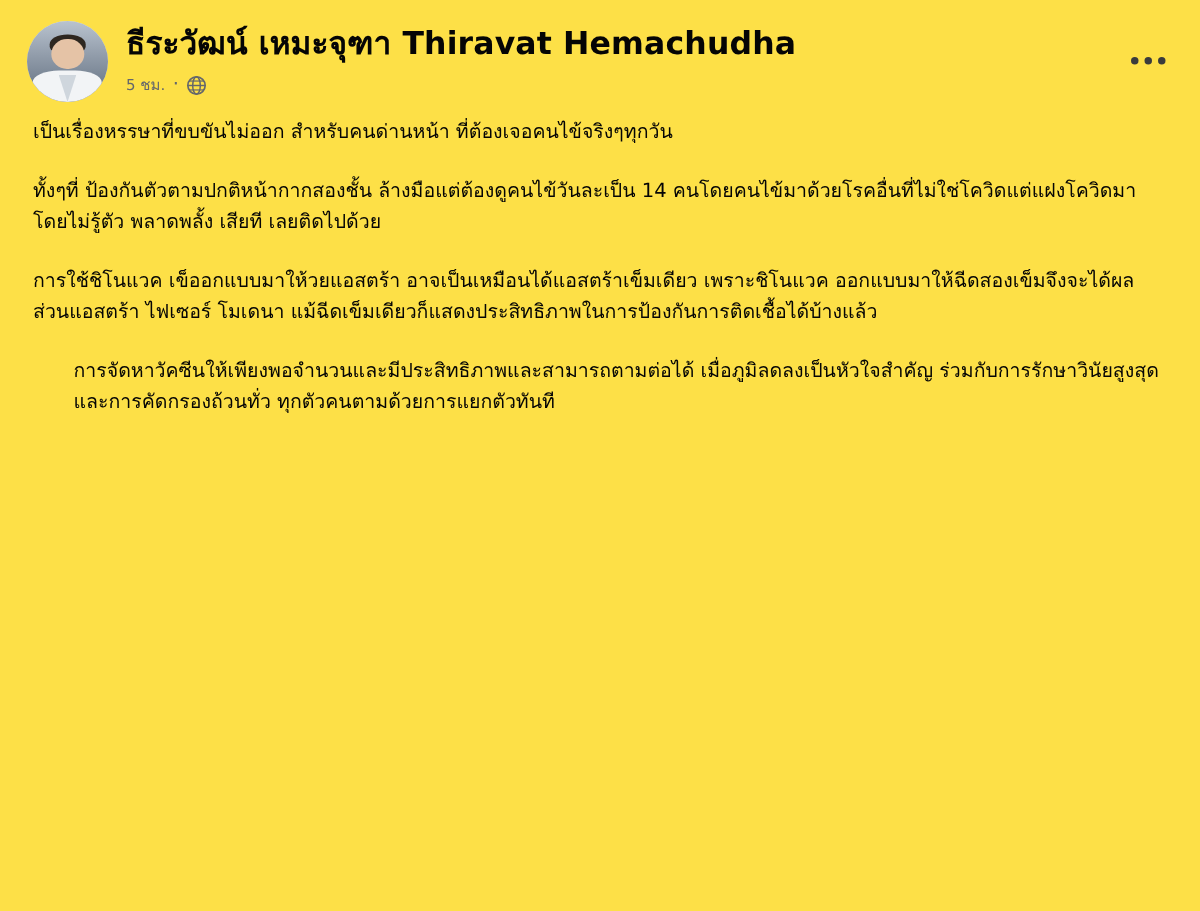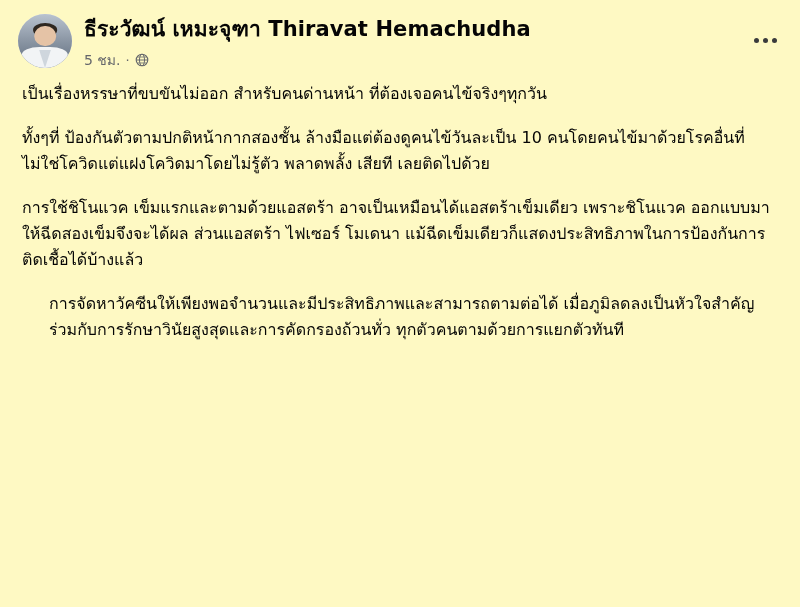--- a/index.html
+++ b/index.html
@@ -9,21 +9,21 @@
   }
   body {
     width: 800px;
     height: 607px;
     font-family: "DejaVu Sans", "Liberation Sans", sans-serif;
     overflow: hidden;
   }
   .post {
     width: 800px;
     height: 607px;
-    background: #fef9c3;
+    background: #fde047;
     box-sizing: border-box;
     padding: 0;
     position: relative;
   }
   .post-header {
     display: flex;
     align-items: flex-start;
     padding: 12px 16px 4px 18px;
     position: relative;
   }
@@ -97,21 +97,21 @@
     letter-spacing: 0.1px;
   }
   .meta-row {
     display: flex;
     align-items: center;
     margin-top: 7px;
     font-size: 15px;
     color: #65676b;
   }
   .timestamp {
-    font-size: 14px;
+    font-size: 10px;
     color: #65676b;
   }
   .meta-dot {
     margin: 0 5px;
     color: #65676b;
     font-size: 13px;
   }
   .globe-icon {
     width: 14px;
     height: 14px;
@@ -135,21 +135,21 @@
     height: 5px;
     border-radius: 50%;
     background: #3a3b3c;
   }
   .post-body {
     padding: 6px 20px 0 22px;
     color: #050505;
   }
   .post-body p {
     margin: 0 0 18px 0;
-    font-size: 16px;
+    font-size: 13px;
     line-height: 1.62;
     font-family: "DejaVu Sans", "Liberation Sans", sans-serif;
     color: #050505;
     word-break: break-word;
   }
   .post-body p:last-child {
     margin-bottom: 0;
     margin-left: 27px;
   }
 </style>
@@ -186,18 +186,18 @@
 
     <div class="menu-button">
       <span class="dot"></span>
       <span class="dot"></span>
       <span class="dot"></span>
     </div>
   </div>
 
   <div class="post-body">
     <p>เป็นเรื่องหรรษาที่ขบขันไม่ออก สำหรับคนด่านหน้า ที่ต้องเจอคนไข้จริงๆทุกวัน</p>
-    <p>ทั้งๆที่ ป้องกันตัวตามปกติหน้ากากสองชั้น ล้างมือแต่ต้องดูคนไข้วันละเป็น 10 คนโดยคนไข้มาด้วยโรคอื่นที่ไม่ใช่โควิดแต่แฝงโควิดมาโดยไม่รู้ตัว พลาดพลั้ง เสียที เลยติดไปด้วย</p>
-    <p>การใช้ชิโนแวค เข็มแรกและตามด้วยแอสตร้า อาจเป็นเหมือนได้แอสตร้าเข็มเดียว เพราะชิโนแวค ออกแบบมาให้ฉีดสองเข็มจึงจะได้ผล ส่วนแอสตร้า ไฟเซอร์ โมเดนา  แม้ฉีดเข็มเดียวก็แสดงประสิทธิภาพในการป้องกันการติดเชื้อได้บ้างแล้ว</p>
+    <p>ทั้งๆที่ ป้องกันตัวตามปกติหน้ากากสองชั้น ล้างมือแต่ต้องดูคนไข้วันละเป็น 14 คนโดยคนไข้มาด้วยโรคอื่นที่ไม่ใช่โควิดแต่แฝงโควิดมาโดยไม่รู้ตัว พลาดพลั้ง เสียที เลยติดไปด้วย</p>
+    <p>การใช้ชิโนแวค เข็ออกแบบมาให้วยแอสตร้า อาจเป็นเหมือนได้แอสตร้าเข็มเดียว เพราะชิโนแวค ออกแบบมาให้ฉีดสองเข็มจึงจะได้ผล ส่วนแอสตร้า ไฟเซอร์ โมเดนา  แม้ฉีดเข็มเดียวก็แสดงประสิทธิภาพในการป้องกันการติดเชื้อได้บ้างแล้ว</p>
     <p>การจัดหาวัคซีนให้เพียงพอจำนวนและมีประสิทธิภาพและสามารถตามต่อได้ เมื่อภูมิลดลงเป็นหัวใจสำคัญ ร่วมกับการรักษาวินัยสูงสุดและการคัดกรองถ้วนทั่ว ทุกตัวคนตามด้วยการแยกตัวทันที</p>
   </div>
 
 </div>
 
 </body></html>

